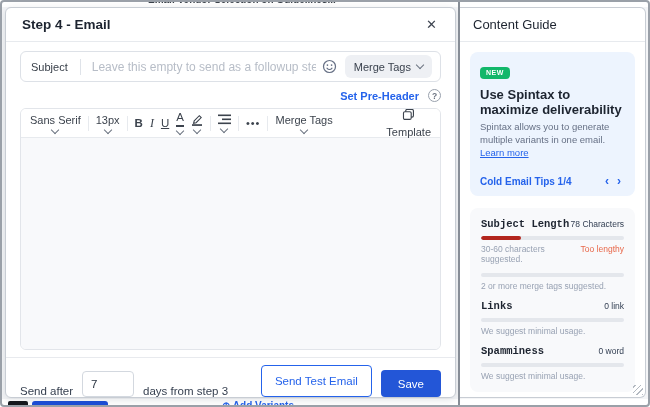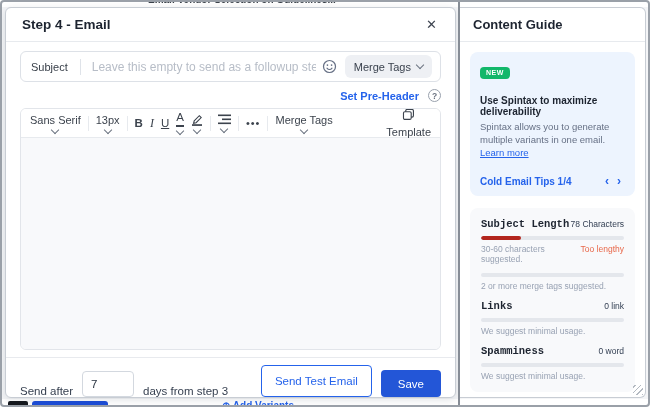--- a/index.html
+++ b/index.html
@@ -64,27 +64,27 @@
   .footer-spacer { flex:1; }
   .btn-outline { height:32px; padding:0 13px; border:1px solid #2563eb; border-radius:4px; background:#fff;
                  color:#2563eb; font-size:11.5px; cursor:pointer; font-family:"Liberation Sans", sans-serif; }
   .btn-primary { height:27px; padding:0 17px; border:none; border-radius:4px; background:#2356d7; color:#fff;
                  font-size:11.5px; cursor:pointer; font-family:"Liberation Sans", sans-serif; }
 
   
   .panel { position:absolute; left:460px; top:7px; width:186px; height:391px; background:#fff;
            border:1px solid #c8cdd4; border-left:none; border-radius:0 6px 6px 0; overflow:hidden; }
   .panel-header { height:34px; border-bottom:1px solid #e7eaee; display:flex; align-items:center; padding:0 13px; }
-  .panel-title { font-size:13px; font-weight:bold; color:#1d2430; }
+  .panel-title { font-size:13px; font-weight:normal; color:#1d2430; }
   .panel-body { padding:10px; }
 
   .tip-card { background:#edf4fe; border-radius:8px; padding:9px 10px; }
   .new-badge { display:inline-block; background:#12b76a; color:#fff; font-size:7px; font-weight:bold;
                letter-spacing:.5px; padding:2.5px 6px; border-radius:4px; }
-  .tip-heading { font-size:10px; font-weight:bold; color:#1d2430; margin-top:16px; }
+  .tip-heading { font-size:13px; font-weight:bold; color:#1d2430; margin-top:8px; }
   .tip-body { font-size:9.5px; color:#667085; line-height:1.35; margin-top:4px; }
   .tip-link { color:#2563eb; text-decoration:underline; cursor:pointer; }
   .tip-footer { display:flex; align-items:center; margin-top:16px; }
   .tip-pager { font-size:10px; font-weight:bold; color:#2563eb; flex:1; cursor:pointer; }
   .pager-arrow { color:#2563eb; font-size:12px; font-weight:bold; cursor:pointer; padding:0 4px; line-height:1; }
 
   .metrics-card { background:#f8f9fb; border-radius:8px; padding:10px 11px 2px; margin-top:12px; }
   .metric { margin-bottom:9px; }
   .metric-top { display:flex; align-items:baseline; }
   .metric-name { font-size:10.5px; font-weight:bold; color:#1d2430; flex:1;font-family:Liberation Mono, monospace; }

